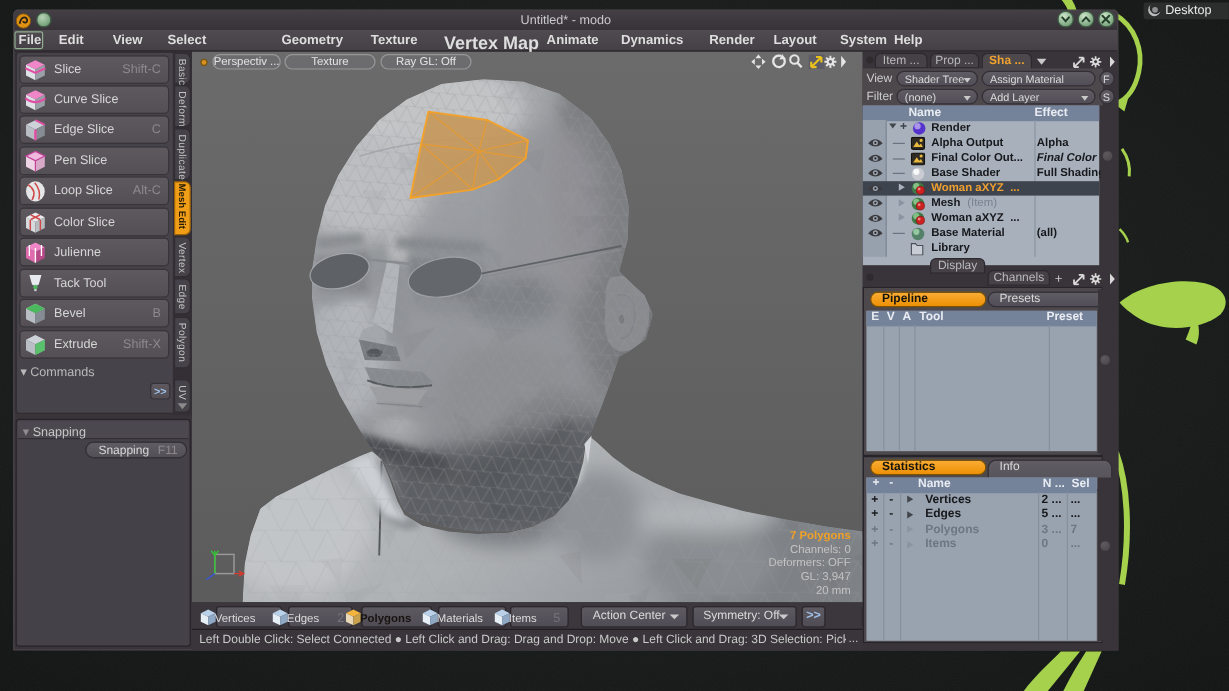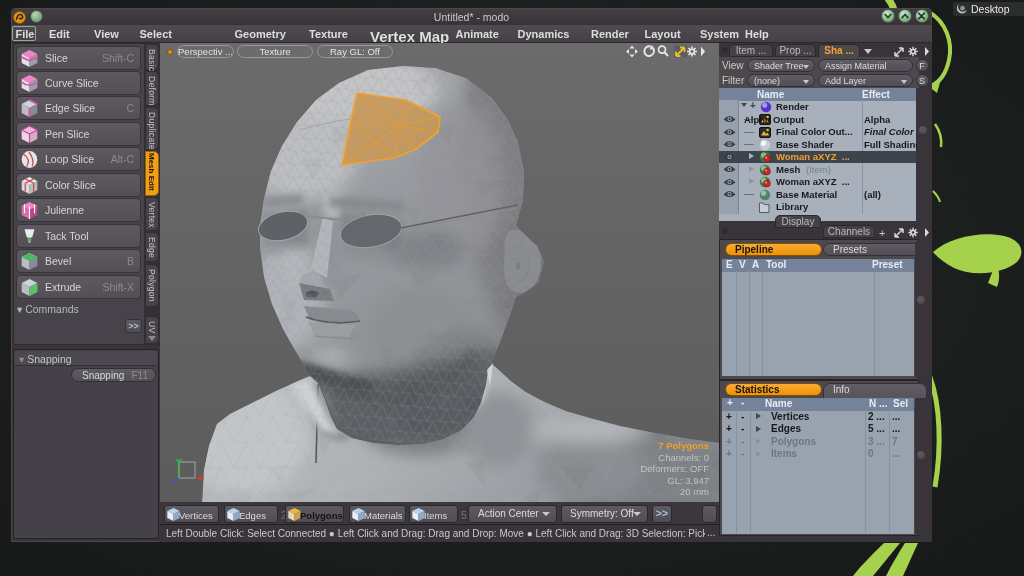--- a/index.html
+++ b/index.html
@@ -17,21 +17,21 @@
  color:#e4e4e6;font-size:9.5px;text-align:center;line-height:12px;}
 .rtab{position:absolute;height:13px;border:1px solid #2c282e;border-radius:5px 5px 0 0;
  background:#454147;color:#b9b9b9;font-size:10px;text-align:center;line-height:12px;}
 .combo{position:absolute;height:13px;background:linear-gradient(#605c64,#524e57);border:1px solid #332f36;
  border-radius:7px;color:#dcdcdc;font-size:9px;line-height:12px;padding-left:6px;}
 .combo .ar{position:absolute;right:5px;top:5px;width:0;height:0;border-left:3.5px solid transparent;
  border-right:3.5px solid transparent;border-top:4px solid #c9c9c9;}
 .hdr{background:#75839a;color:#e8ecf2;font-size:10px;font-weight:bold;}
 .obtn{background:linear-gradient(#f9ac33,#ee9005);color:#161410;font-weight:bold;}
 .bbtn{position:absolute;top:505px;height:18px;background:linear-gradient(#5e5a62,#504c55);
- border:1px solid #2b272d;border-radius:3px;color:#dcdcdc;font-size:10.5px;line-height:15px;}
+ border:1px solid #2b272d;border-radius:3px;color:#dcdcdc;font-size:10.5px;line-height:15px;margin-left:16px;}
 </style></head><body>
 <div id="stage">
 
 <svg class="abs" style="left:0;top:0" width="1024" height="576" viewBox="0 0 1024 576">
  <defs>
   <radialGradient id="dsk" cx="50%" cy="45%" r="75%">
    <stop offset="0" stop-color="#202422"></stop>
           <stop offset="1" stop-color="#121514"></stop>
   </radialGradient>
  </defs>
@@ -677,21 +677,21 @@
  <path d="M0.5,4.5 Q6.5,-2.5 12.5,4.5 Q6.5,9.5 0.5,4.5 Z" fill="#3c3c40"></path>
  <circle cx="6.5" cy="4" r="2.1" fill="#9aa3ae"></circle>
       <circle cx="6.5" cy="4" r="0.9" fill="#26262a"></circle>
 </svg>
 <div class="abs" style="left:744px;top:119px;width:10px;height:1px;background:#6a7480;"></div>
 <svg class="abs" style="left:759px;top:114px" width="12" height="11" viewBox="0 0 12 11">
  <rect x="0.5" y="0.5" width="11" height="10" rx="1.5" fill="#2e2a24" stroke="#14110e"></rect>
  <path d="M2,8.5 L5,4 L7,7 L8.5,5.5 L10,8.5 Z" fill="#e8b93c"></path>
       <circle cx="8.6" cy="3" r="1.3" fill="#e8b93c"></circle>
 </svg>
-<div class="abs" style="left:744px;top:113.5px;font-size:9.5px;font-weight:bold;color:#17181c;">Alpha Output</div>
+<div class="abs" style="left:776px;top:113.5px;font-size:9.5px;font-weight:bold;color:#17181c;">Alpha Output</div>
 <div class="abs" style="left:864px;top:113.5px;font-size:9.5px;font-weight:bold;color:#17181c;">Alpha</div>
 <svg class="abs" style="left:723px;top:127.5px" width="13" height="9" viewBox="0 0 13 9">
  <path d="M0.5,4.5 Q6.5,-2.5 12.5,4.5 Q6.5,9.5 0.5,4.5 Z" fill="#3c3c40"></path>
  <circle cx="6.5" cy="4" r="2.1" fill="#9aa3ae"></circle>
       <circle cx="6.5" cy="4" r="0.9" fill="#26262a"></circle>
 </svg>
 <div class="abs" style="left:744px;top:131.5px;width:10px;height:1px;background:#6a7480;"></div>
 <svg class="abs" style="left:759px;top:126.5px" width="12" height="11" viewBox="0 0 12 11">
  <rect x="0.5" y="0.5" width="11" height="10" rx="1.5" fill="#2e2a24" stroke="#14110e"></rect>
  <path d="M2,8.5 L5,4 L7,7 L8.5,5.5 L10,8.5 Z" fill="#e8b93c"></path>

